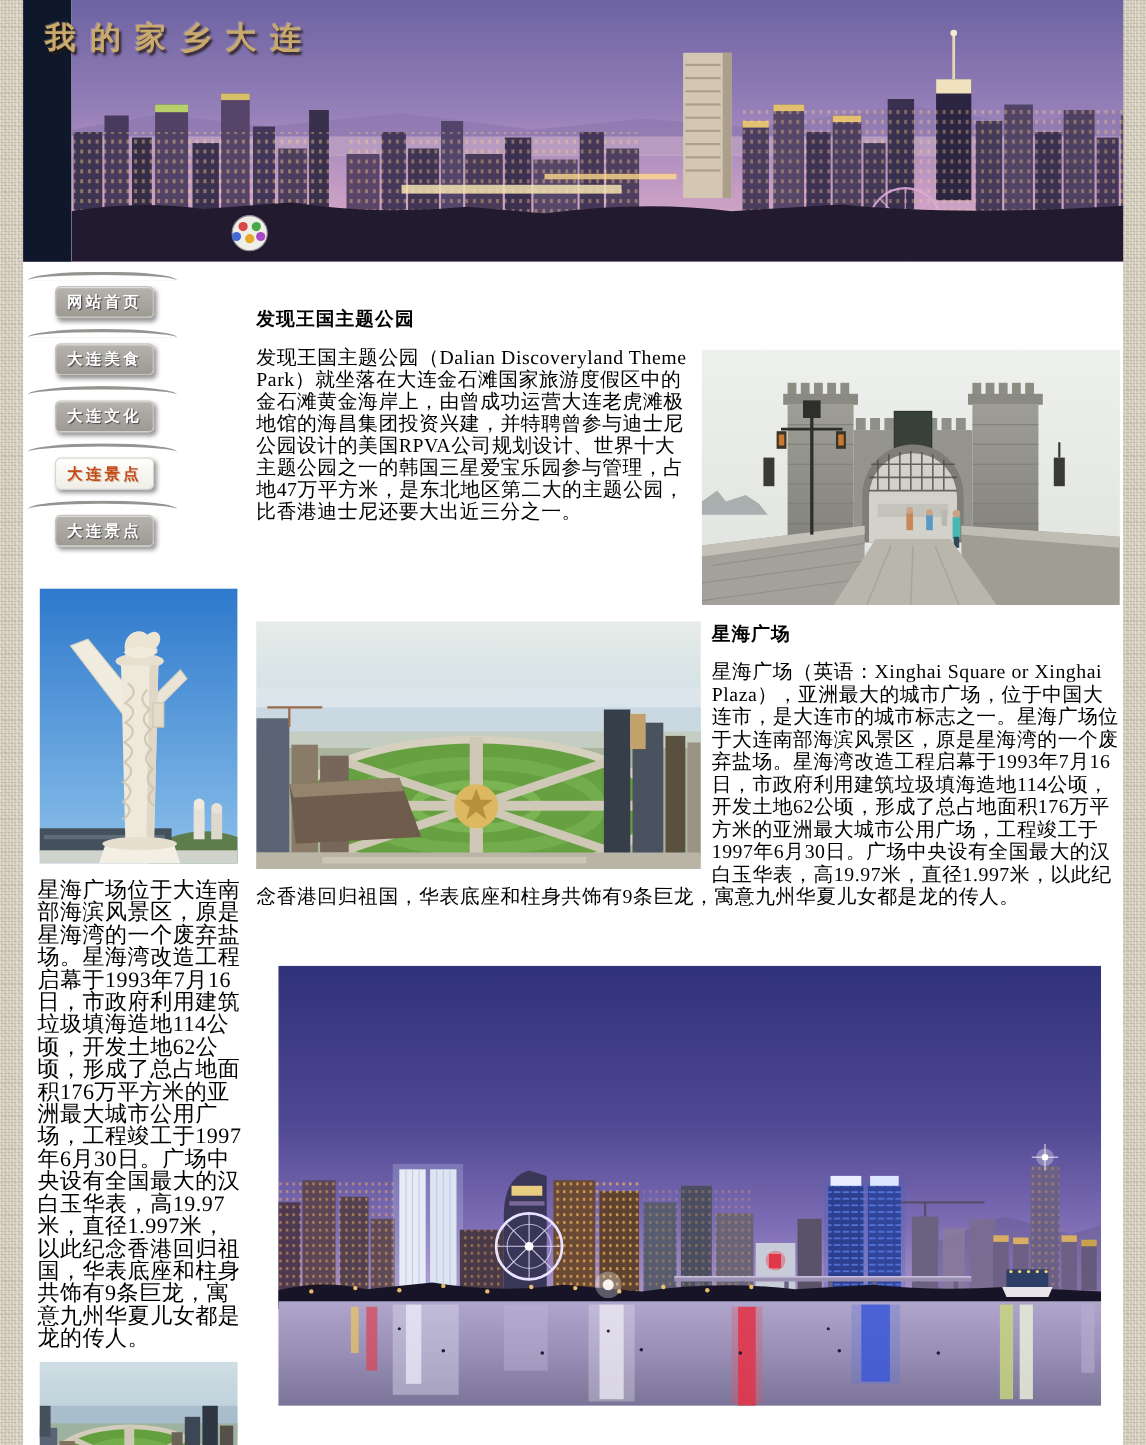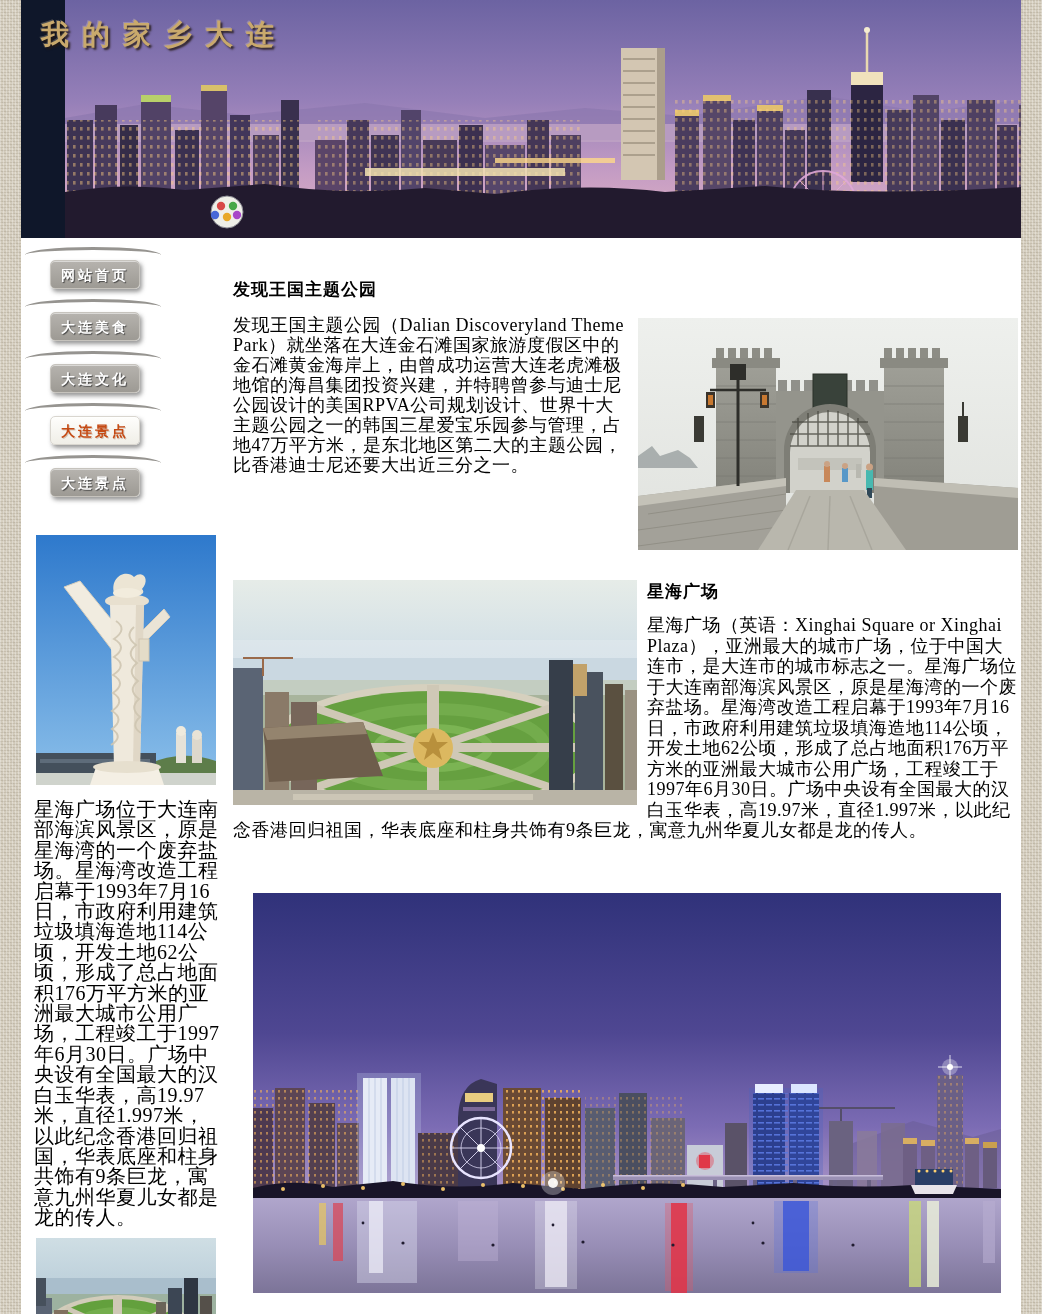--- a/index.html
+++ b/index.html
@@ -61,21 +61,21 @@
   .side-img.small { margin-top:10px; }
 
   
   .section { overflow:visible; }
   .section h2 { margin:28px 0 14px 0; font-size:17px; font-weight:bold; letter-spacing:1px; }
   .section p { margin:0; font-size:18px; line-height:20px; letter-spacing:.5px; }
   .photo { background:#eee; }
   .photo svg { display:block; }
   .castle-photo { float:right; width:380px; height:232px; margin:3px 0 8px 8px; }
   .clear { clear:both; }
-  .sec2 { margin-top:22px; }
+  .sec2 { margin-top:7px; }
   .aerial-photo { float:left; width:404px; height:225px; margin:0 10px 8px 0; }
   .sec2 h2 { margin:2px 0 12px 0; }
   .sec2 p { line-height:20.5px; }
   .night-photo { clear:both; width:748px; height:400px; margin:52px 0 0 20px; }
 
   
   .footer {
     height:42px; background:#7f7f7f; color:#fff;
     text-align:center; line-height:42px; font-size:14px; letter-spacing:2px;
   }

